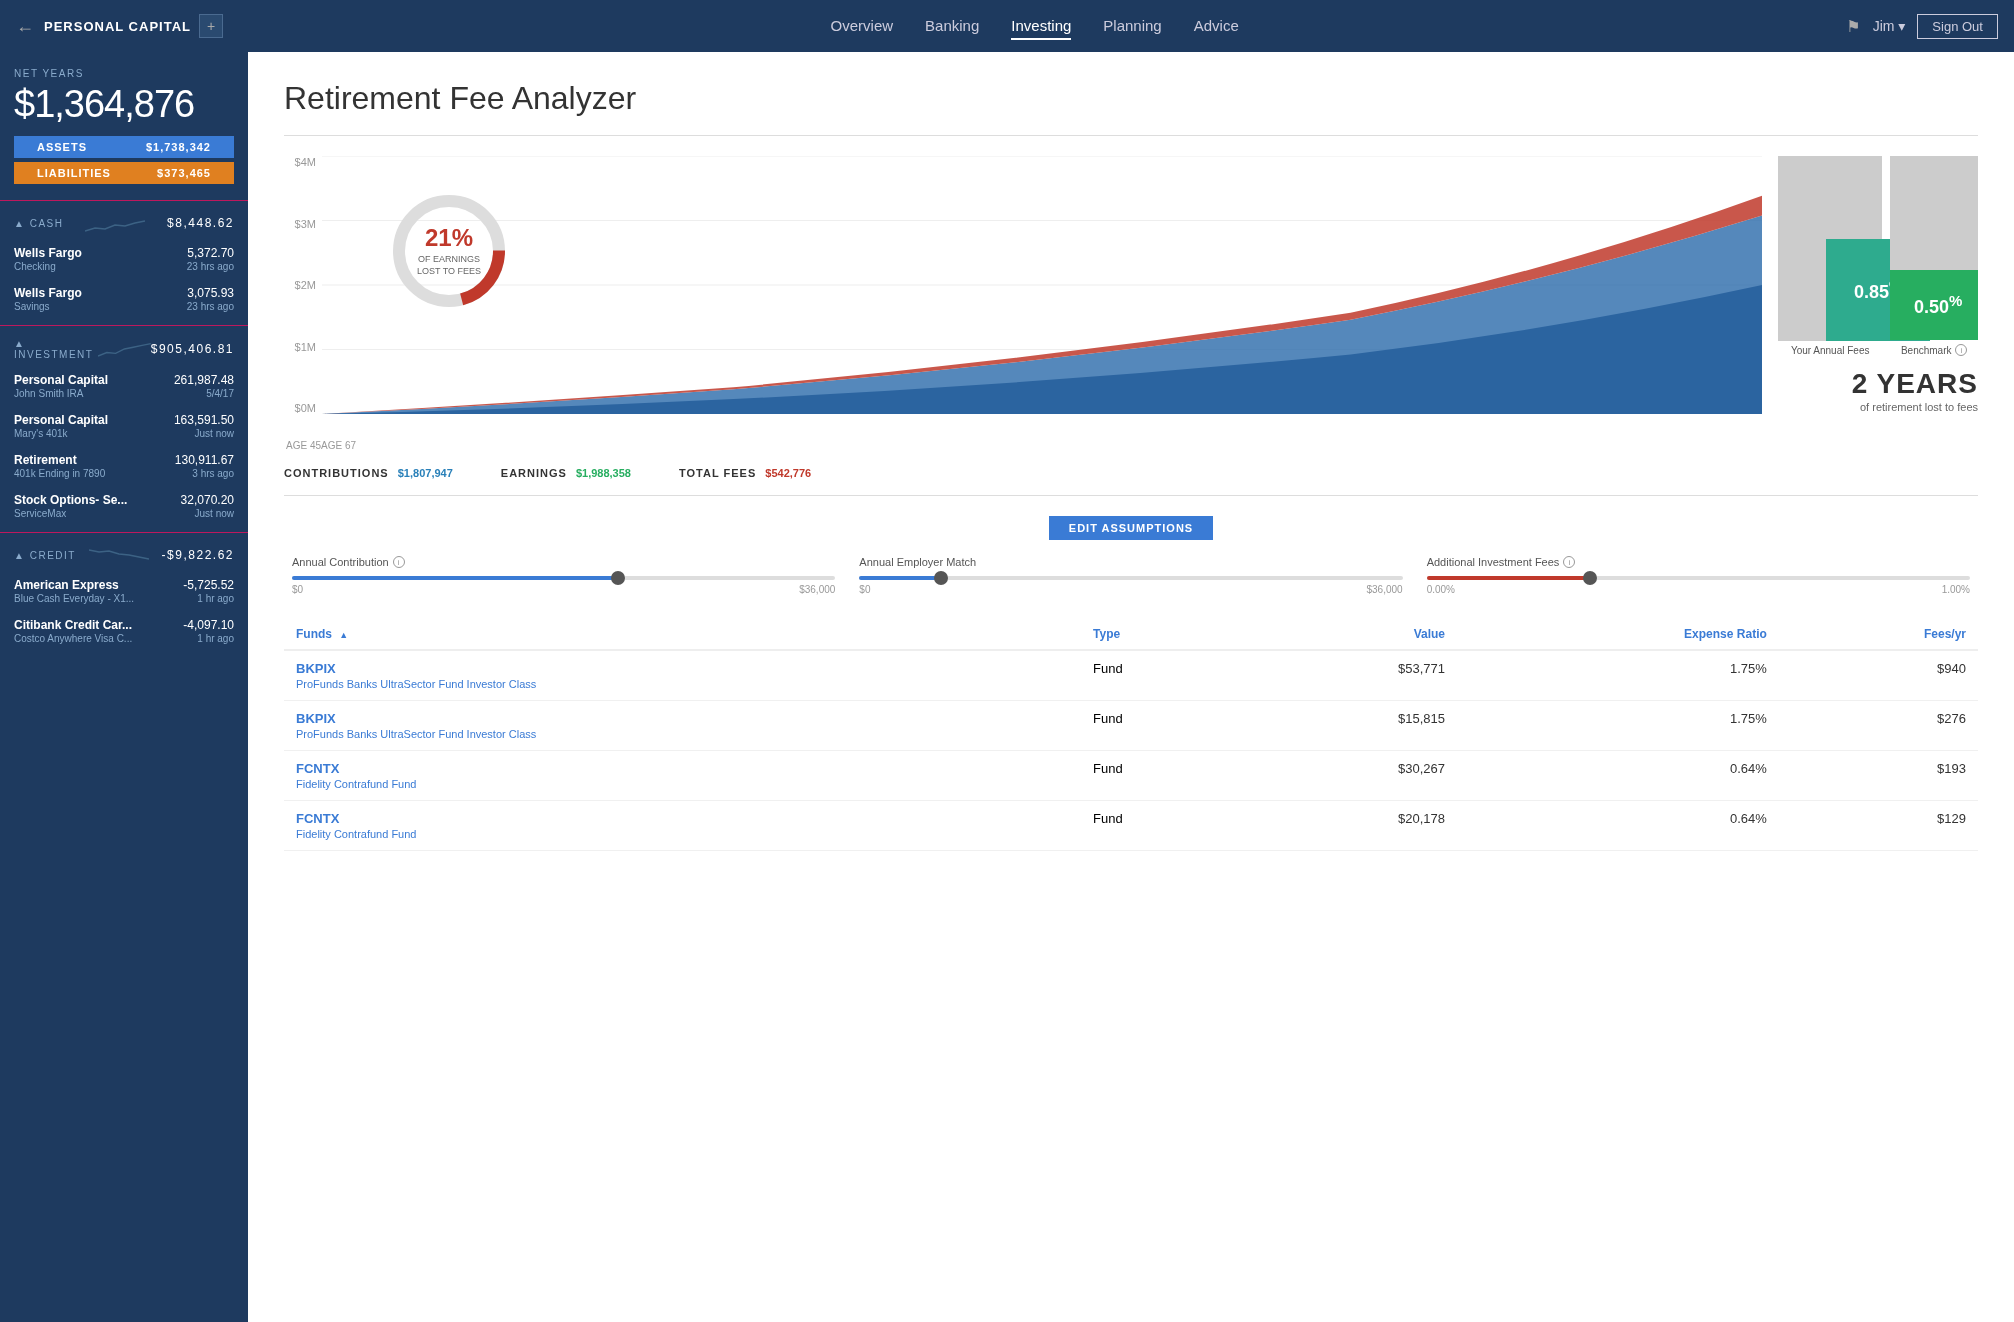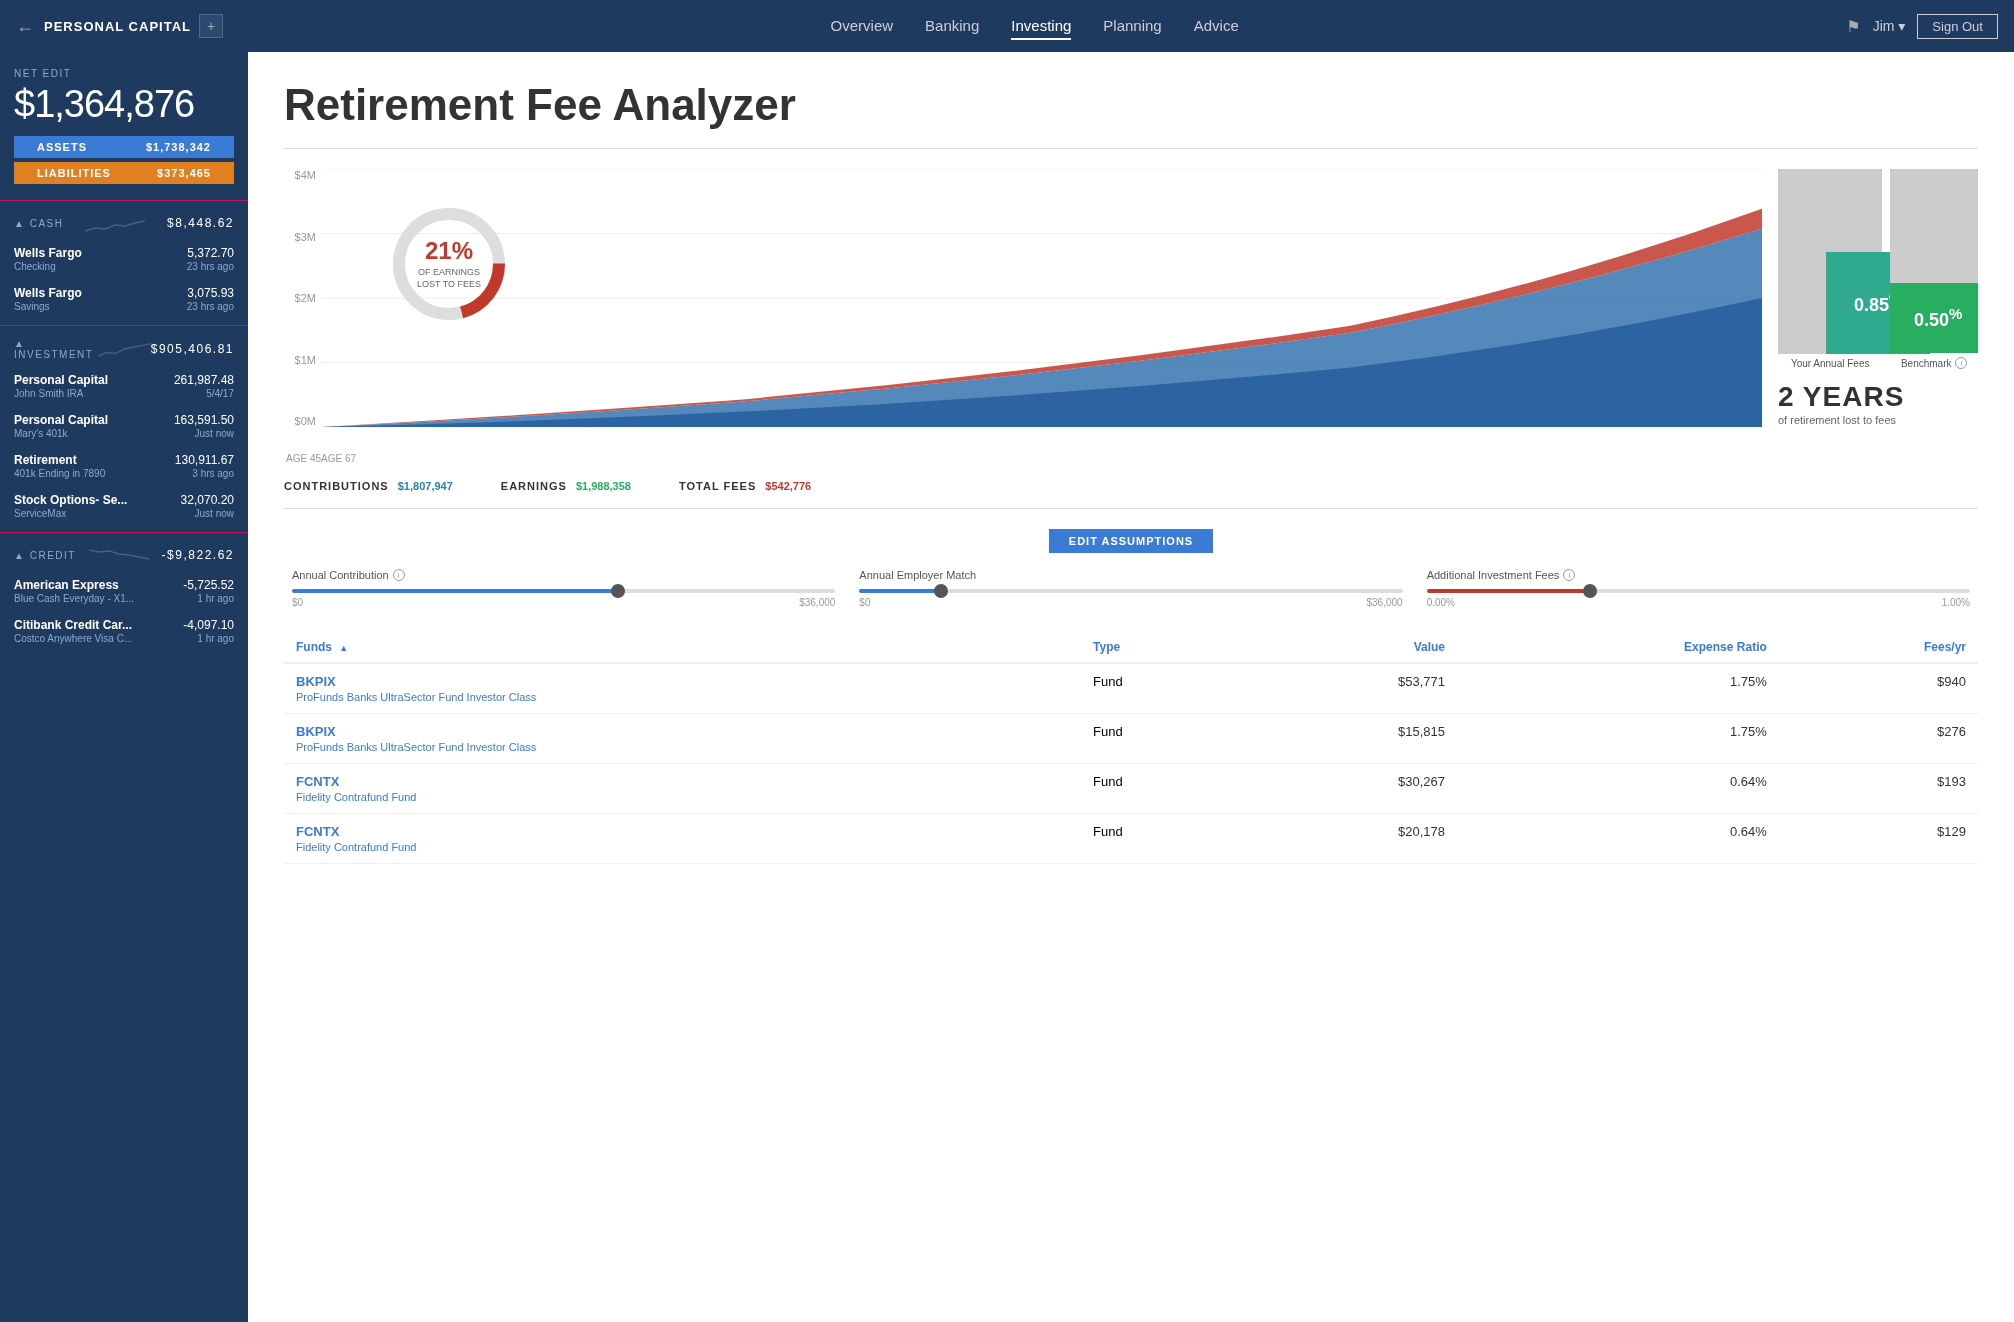--- a/index.html
+++ b/index.html
@@ -164,22 +164,22 @@
 
     
     .content-area {
       flex: 1;
       background: #fff;
       overflow-y: auto;
       padding: 28px 36px;
     }
 
     .page-title {
-      font-size: 44px;
-      font-weight: 700;
+      font-size: 32px;
+      font-weight: 400;
       color: #333;
       margin-bottom: 18px;
     }
     .divider { border: none; border-top: 1px solid #ddd; margin-bottom: 20px; }
 
     
     .chart-section {
       display: flex;
       gap: 16px;
       margin-bottom: 16px;
@@ -302,21 +302,21 @@
       border: 1px solid #999;
       border-radius: 50%;
       display: inline-flex;
       align-items: center;
       justify-content: center;
       font-size: 8px;
       color: #999;
     }
 
     .retirement-lost-box {
-      text-align: left;
+      text-align: right;
       padding: 12px 0 0;
     }
     .retirement-lost-years {
       font-size: 28px;
       font-weight: bold;
       color: #333;
       letter-spacing: 1px;
     }
     .retirement-lost-label {
       font-size: 11px;
@@ -455,21 +455,21 @@
     <span class="nav-flag">⚑</span>
     <span class="nav-user"><span>Jim</span> <span>▾</span></span>
     <button class="nav-signout">Sign Out</button>
   </div>
 </nav>
 
 <div class="main-layout">
 
   <aside class="sidebar">
     <div class="net-worth-section">
-      <div class="net-worth-label">NET EDIT</div>
+      <div class="net-worth-label">NET YEARS</div>
       <div class="net-worth-value">$1,364,876</div>
     </div>
     <div class="assets-liabilities">
       <div class="assets-row">
         <span>ASSETS</span>
         <span>$1,738,342</span>
       </div>
       <div class="liabilities-row">
         <span>LIABILITIES</span>
         <span>$373,465</span>

